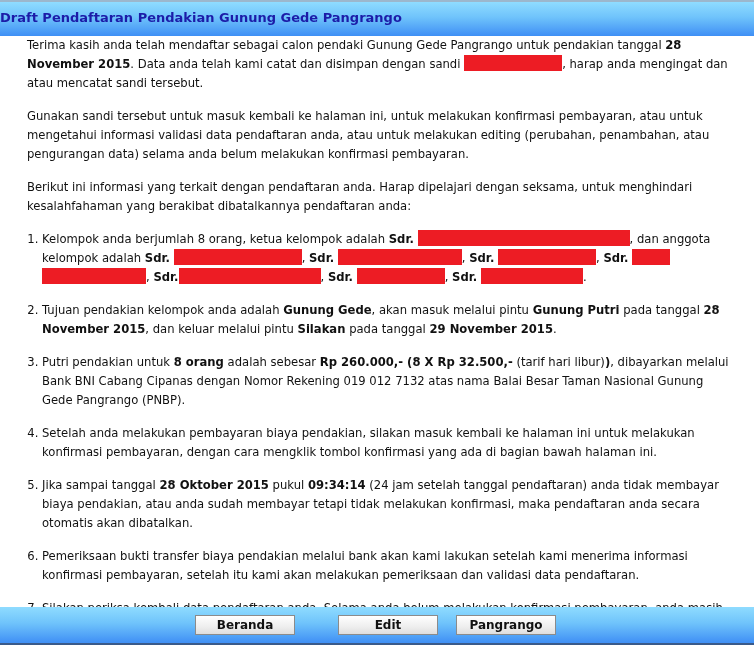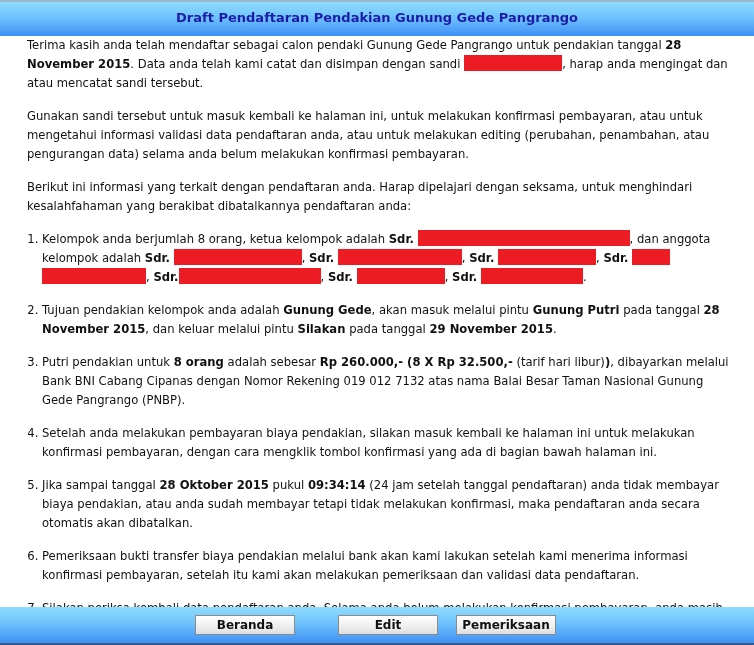--- a/index.html
+++ b/index.html
@@ -5,21 +5,21 @@
   html, body { margin: 0; padding: 0; }
   body {
     width: 754px; height: 645px; overflow: hidden; background: #ffffff;
     font-family: "DejaVu Sans", sans-serif; color: #111111; position: relative;
   }
   .header {
     position: absolute; left: 0; top: 0; width: 754px; height: 36px;
     border-top: 2px solid #9cb7cc;
     box-sizing: border-box;
     background: linear-gradient(to bottom, #8fdcff 0%, #6fc3fb 45%, #3f8ff5 100%);
-    text-align: center;
+    text-align: left;
   }
   .header .title {
     display: inline-block; margin-top: 8px;
     font-weight: bold; font-size: 13px; color: #1c1ca8; letter-spacing: 0px;
   }
   .content {
     position: absolute; left: 27px; top: 36px; width: 705px;
     font-size: 11.6px; line-height: 19px;
   }
   .content p { margin: 12px 0 14px 0; }
@@ -70,14 +70,14 @@
 
     <li>Pemeriksaan bukti transfer biaya pendakian melalui bank akan kami lakukan setelah kami menerima informasi konfirmasi pembayaran, setelah itu kami akan melakukan pemeriksaan dan validasi data pendaftaran.</li>
 
     <li>Silakan periksa kembali data pendaftaran anda. Selama anda belum melakukan konfirmasi pembayaran, anda masih dapat melakukan editing untuk perubahan, penambahan, atau pengurangan data.</li>
   </ol>
 </div>
 
 <div class="footer">
   <button class="btn" style="left:195px">Beranda</button>
   <button class="btn" style="left:338px">Edit</button>
-  <button class="btn" style="left:456px">Pemeriksaan</button>
+  <button class="btn" style="left:456px">Pangrango</button>
 </div>
 
 </body></html>

